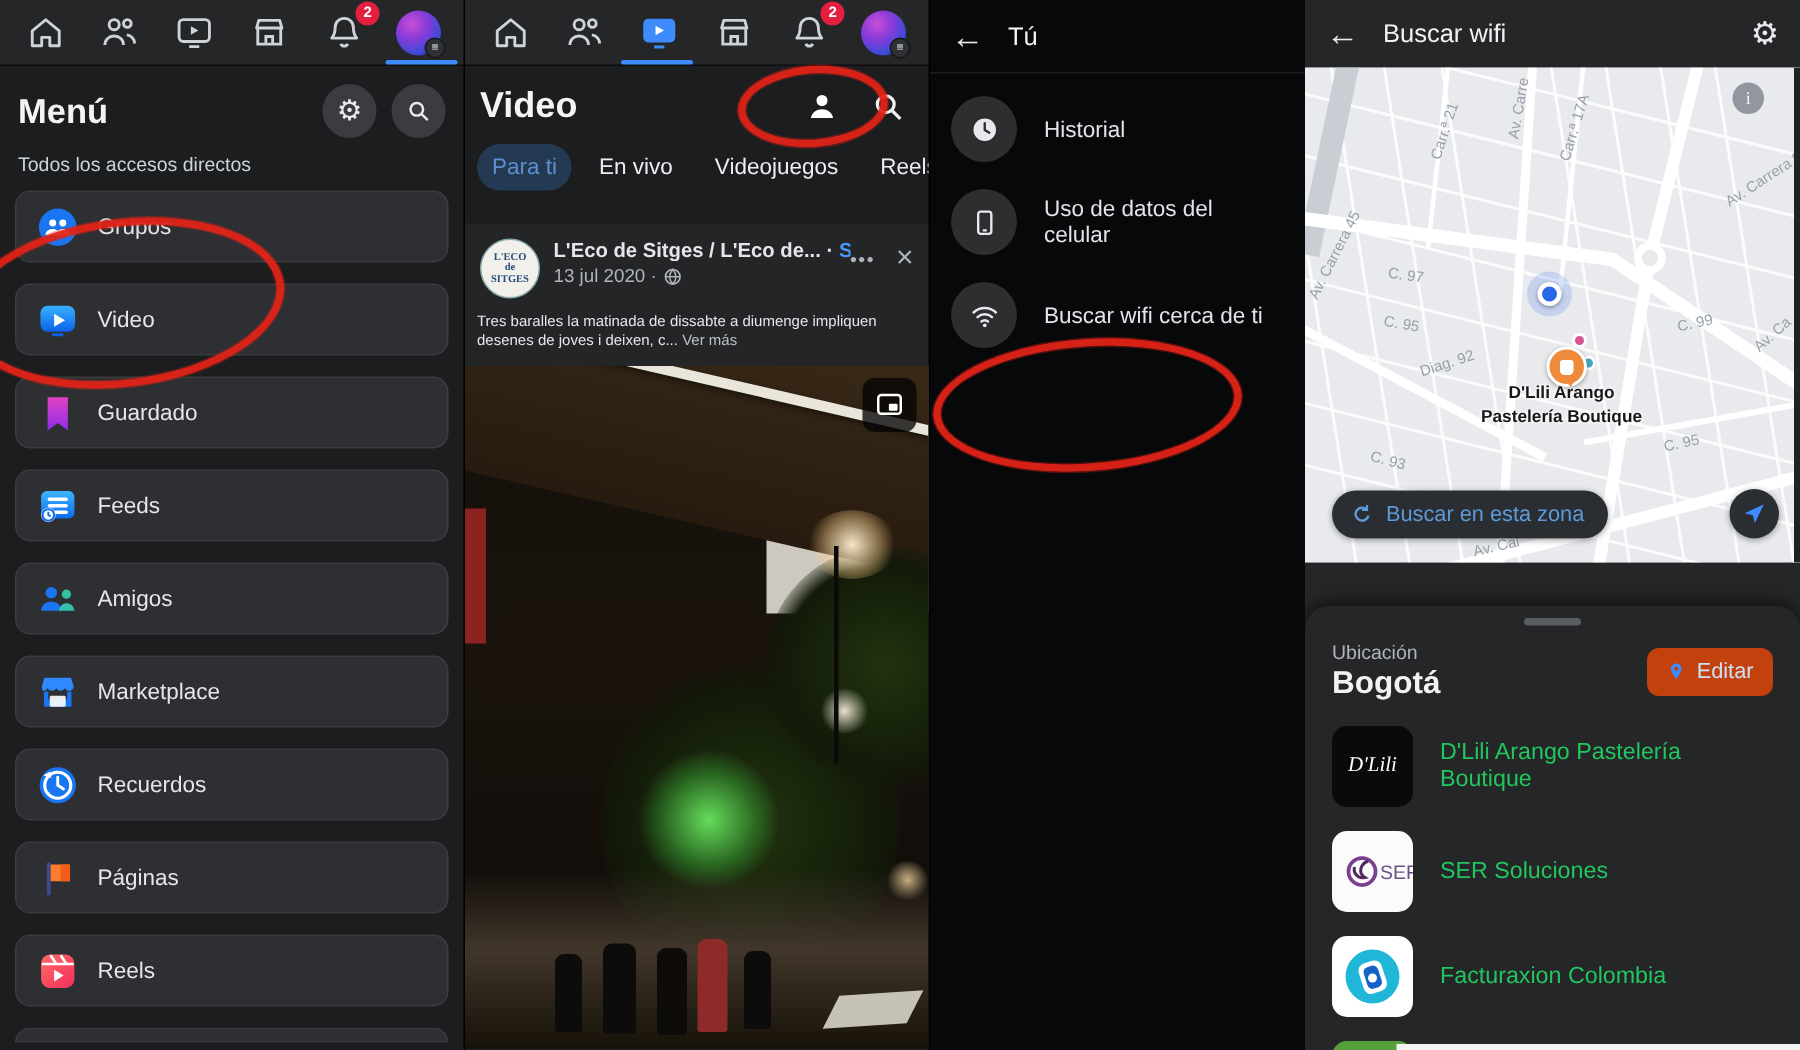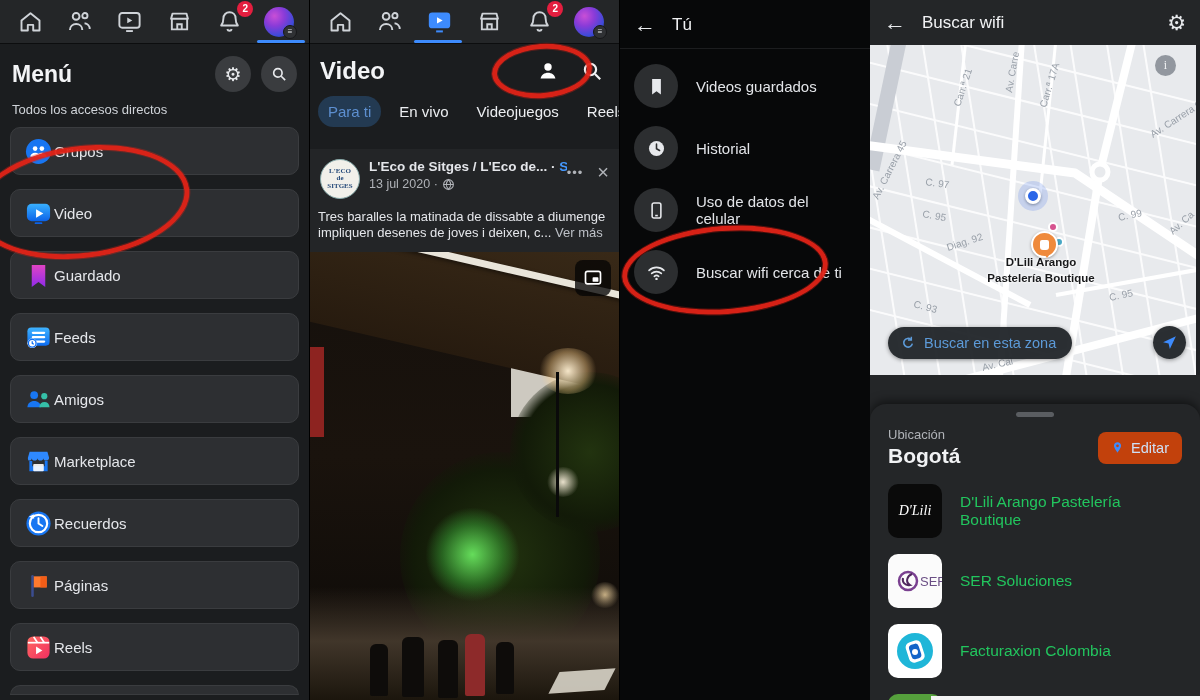--- a/index.html
+++ b/index.html
@@ -26,21 +26,21 @@
 
   
   .p1-header { display:flex; align-items:center; justify-content:space-between; padding:12px 12px 4px 12px; }
   .p1-title { color:#f3f4f6; font-size:23px; font-weight:bold; }
   .hdr-icons { display:flex; gap:10px; }
   .circle-btn { width:36px; height:36px; border-radius:50%; background:#3a3c3f; display:flex; align-items:center; justify-content:center; color:#e8eaed; cursor:pointer; }
   .circle-btn svg { width:18px; height:18px; }
   .gear-glyph { font-size:19px; line-height:1; color:#e8eaed; }
   .p1-subtitle { color:#cfd3d8; font-size:13px; padding:6px 12px 10px 12px; }
   .menu-list { padding:0 10px; }
-  .menu-card { height:48px; background:#2d2f32; border:1px solid #3a3c3f; border-radius:10px; margin-bottom:14px; display:flex; align-items:center; gap:2px; padding:0 14px; cursor:pointer; }
+  .menu-card { height:48px; background:#2d2f32; border:1px solid #3a3c3f; border-radius:10px; margin-bottom:14px; display:flex; align-items:center; gap:13px; padding:0 14px; cursor:pointer; }
   .menu-card.partial { height:10px; border-radius:10px 10px 0 0; margin-bottom:0; }
   .menu-card .mi { width:27px; height:27px; flex:none; }
   .menu-card .mi svg { width:27px; height:27px; }
   .menu-label { color:#e4e6ea; font-size:15px; }
 
   
   .p2-header { display:flex; align-items:center; justify-content:space-between; padding:12px 12px 6px 10px; }
   .p2-title { color:#f3f4f6; font-size:24px; font-weight:bold; }
   .p2-hicons { display:flex; gap:14px; align-items:center; }
   .icon-plain { width:30px; height:30px; display:flex; align-items:center; justify-content:center; cursor:pointer; }
@@ -51,21 +51,21 @@
   .post { background:#232527; margin-top:10px; }
   .post-head { display:flex; padding:10px 10px 4px 10px; }
   .post-avatar { width:40px; height:40px; border-radius:50%; background:#f1f0ea; border:1px solid #8aa; flex:none; display:flex; flex-direction:column; align-items:center; justify-content:center; color:#274b7a; font-family:"Liberation Serif","DejaVu Serif",serif; font-size:7px; font-weight:bold; line-height:1.05; text-align:center; }
   .post-meta { flex:1; padding-left:9px; min-width:0; }
   .post-name-row { font-size:13.5px; color:#e4e6ea; font-weight:bold; white-space:nowrap; overflow:hidden; }
   .follow { color:#4599ff; font-weight:bold; }
   .post-sub { color:#b0b3b8; font-size:12.5px; margin-top:3px; display:flex; align-items:center; gap:4px; }
   .post-actions { display:flex; gap:14px; align-items:flex-start; padding-top:6px; color:#b0b3b8; }
   .dots { font-size:13px; letter-spacing:1px; cursor:pointer; }
   .close-x { font-size:20px; line-height:14px; cursor:pointer; }
-  .post-text { color:#e4e6ea; font-size:13px; line-height:1.25; padding:6px 8px 10px 8px; }
+  .post-text { color:#e4e6ea; font-size:10px; line-height:1.25; padding:6px 8px 10px 8px; }
   .see-more { color:#bdc1c7; }
 
   
   .video-scene { position:relative; height:455px; background:linear-gradient(180deg,#15100c 0%,#1a130d 45%,#0b0907 100%); overflow:hidden; }
   .vs-building { position:absolute; right:0; top:0; width:108px; height:165px; background:#cdc9c0; }
   .vs-win { position:absolute; background:#2c3134; }
   .vs-awning { position:absolute; left:-90px; top:-95px; width:640px; height:215px; background:linear-gradient(180deg,#42311c,#271b0f); transform:rotate(13deg); }
   .vs-rail { position:absolute; left:-30px; top:42px; width:700px; height:7px; background:#e9e5da; transform:rotate(13deg); box-shadow:0 2px 4px rgba(0,0,0,.5); }
   .vs-red { position:absolute; left:0; top:95px; width:14px; height:90px; background:#8d2320; }
   .vs-tree { position:absolute; border-radius:50%; background:radial-gradient(circle,#22330f 0%,#121a08 60%,transparent 75%); }
@@ -442,28 +442,20 @@
 
     <div class="annot annot2"></div>
   </section>
 
   <section class="panel p3">
     <div class="p3-header">
       <span class="back-arrow">←</span>
       <span class="p3-title">Tú</span>
     </div>
     <div style="padding-top:6px;">
-      <div class="p3-item">
-        <span class="p3-ic">
-            <svg viewBox="0 0 24 24" fill="#e7e9ec">
-              <path d="M7 3.5h10V21l-5-3.6L7 21Z"></path>
-            </svg>
-          </span>
-        <span class="p3-label">Videos guardados</span>
-      </div>
       <div class="p3-item">
         <span class="p3-ic">
             <svg viewBox="0 0 24 24">
               <circle cx="12" cy="12" r="8.6" fill="#e7e9ec"></circle>
               <path d="M12 7v5.3l3.5 2" stroke="#2c2e30" stroke-width="1.8" fill="none" stroke-linecap="round"></path>
             </svg>
           </span>
         <span class="p3-label">Historial</span>
       </div>
       <div class="p3-item">

